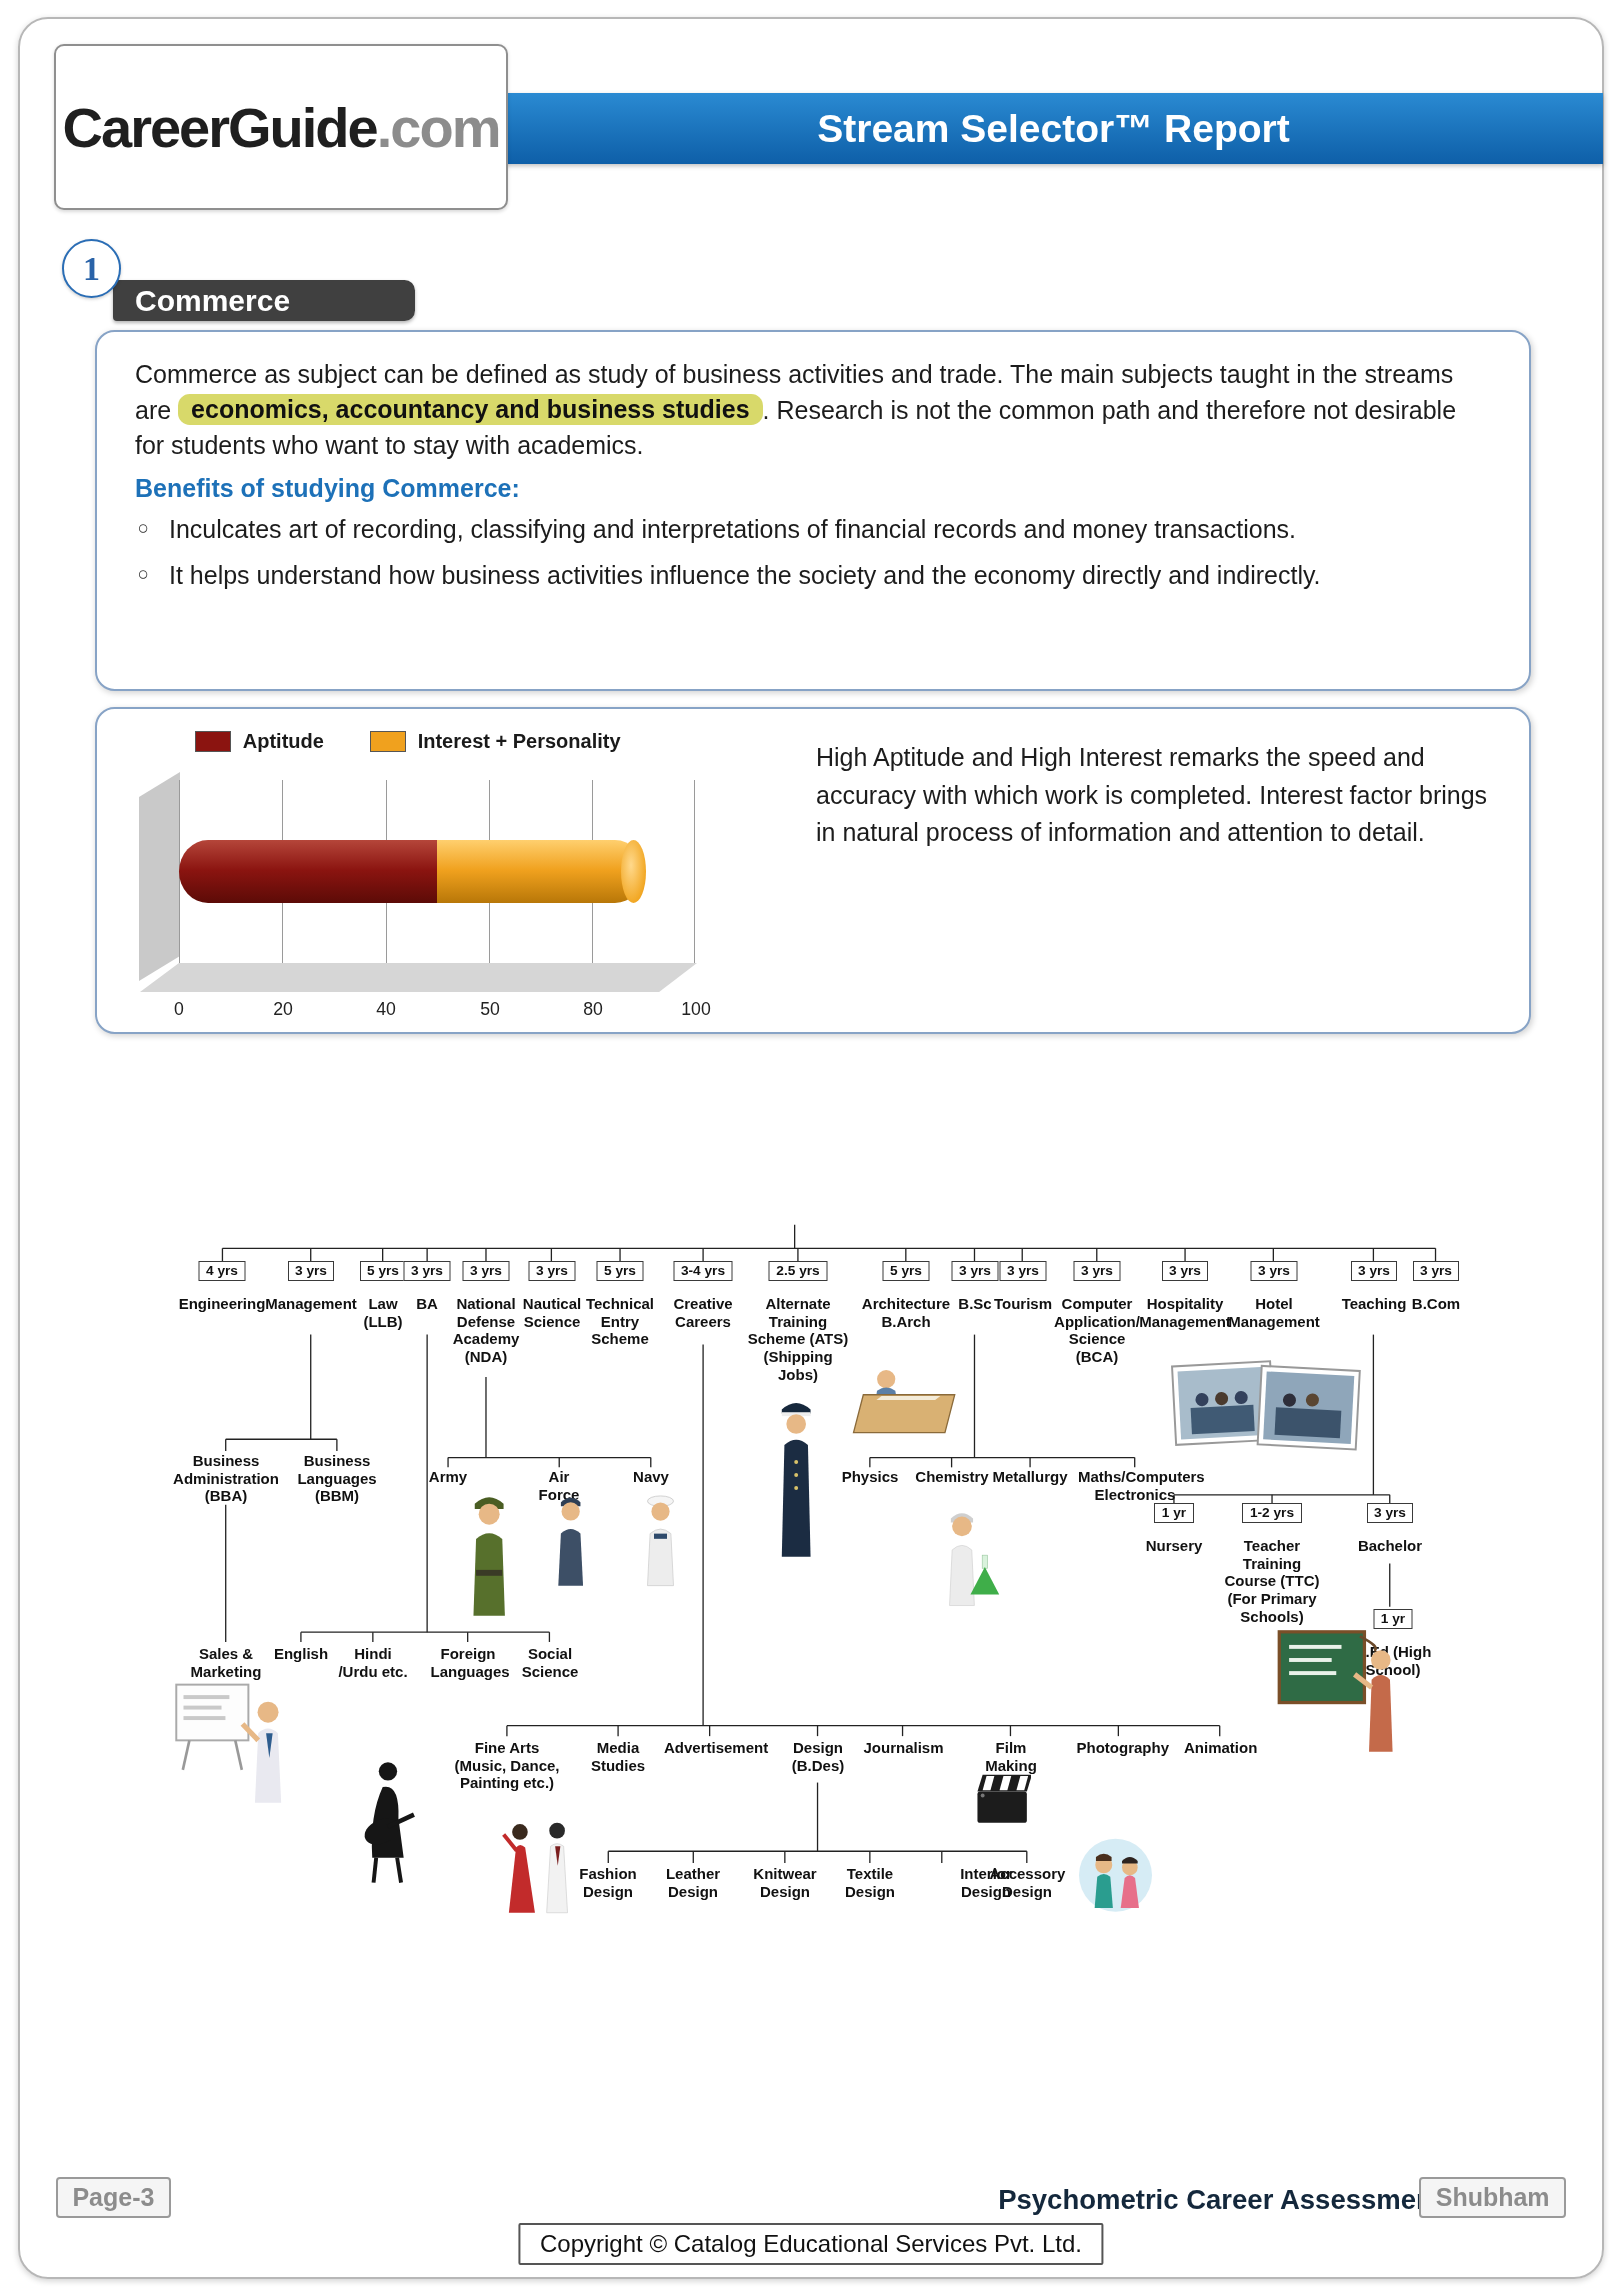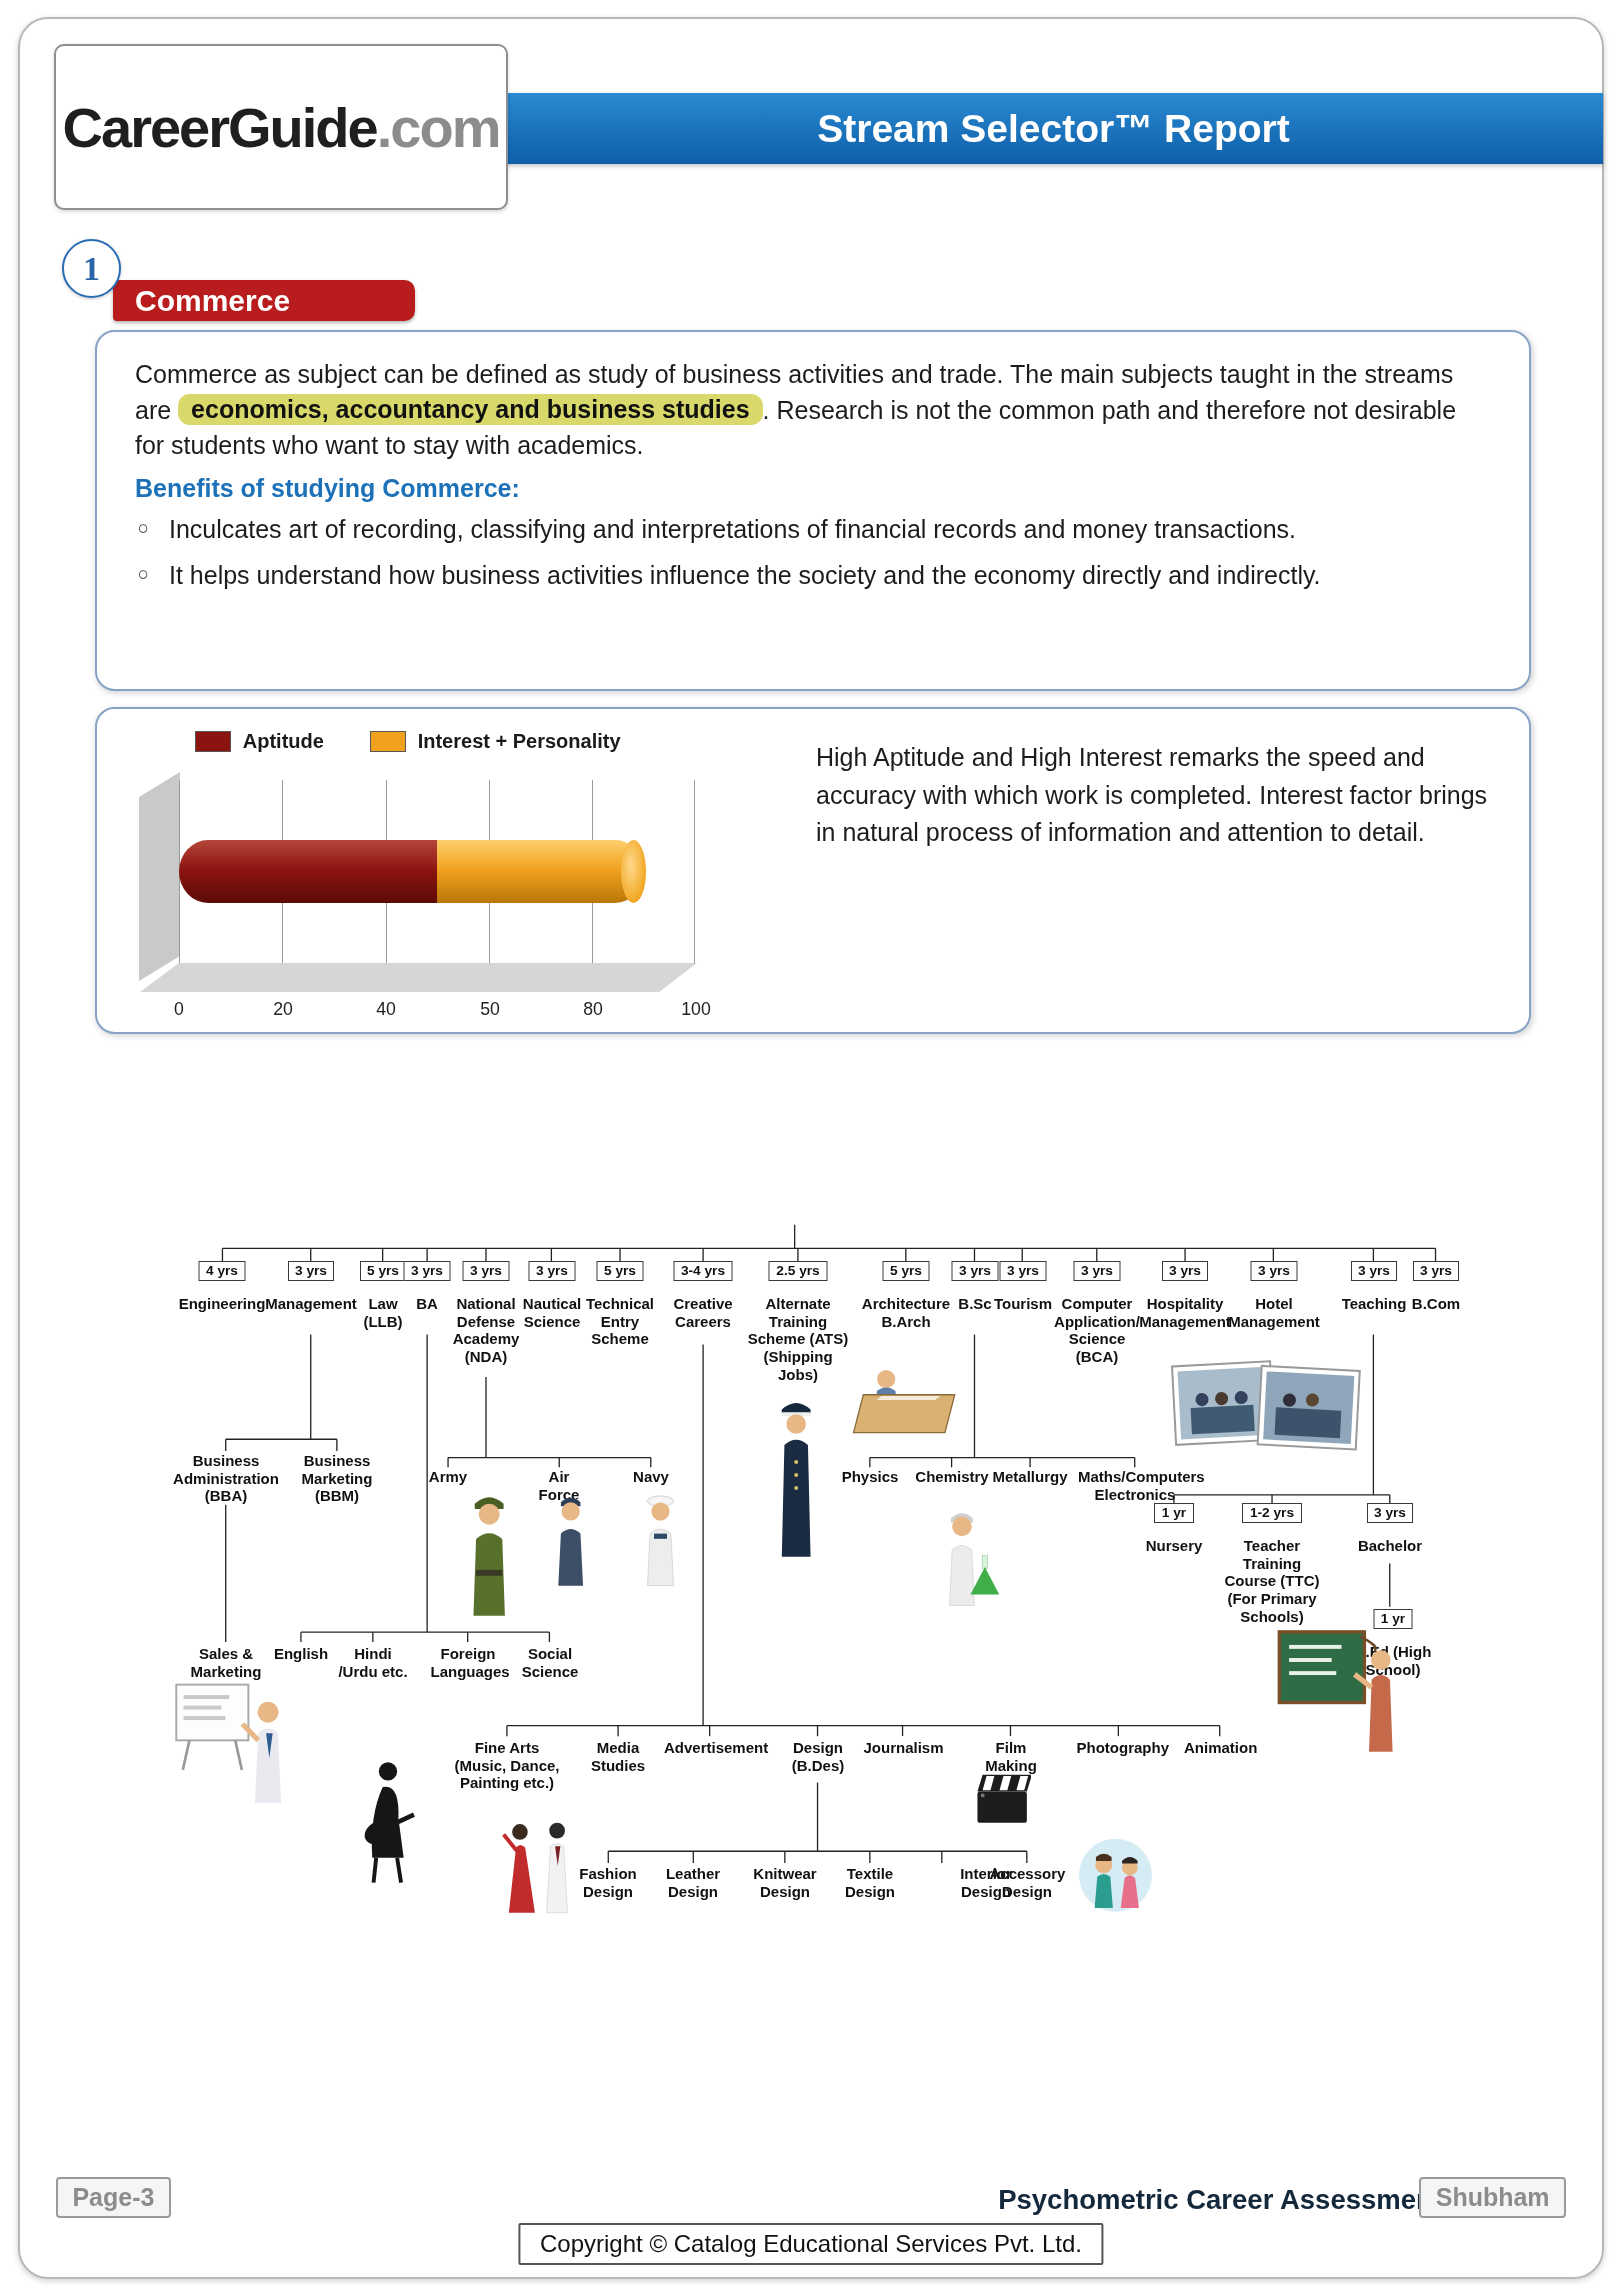--- a/index.html
+++ b/index.html
@@ -19,21 +19,21 @@
   .title-bar{position:absolute;left:504px;top:93px;width:1099px;height:71px;
     background:linear-gradient(180deg,#2a8ad2,#0e5fa8);display:flex;align-items:center;justify-content:center;
     box-shadow:0 2px 4.6px rgba(0,0,0,.25);z-index:2;}
   .title-bar span{color:#fff;font-size:39px;font-weight:700;}
 
   
   .num-badge{position:absolute;left:62px;top:239px;width:55px;height:55px;border-radius:50%;
     background:#fff;border:2.6px solid #2a6db5;display:flex;align-items:center;justify-content:center;
     z-index:5;box-shadow:0 1.3px 3.3px rgba(0,0,0,.2);}
   .num-badge span{font-family:"Liberation Serif",serif;font-size:34px;color:#2a63a8;font-weight:600;}
-  .commerce-bar{position:absolute;left:113px;top:280px;width:302px;height:41px;background:#b91c1c;
+  .commerce-bar{position:absolute;left:113px;top:280px;width:302px;height:41px;background:#404040;
     border-radius:3.9px 10.5px 10.5px 3.9px;display:flex;align-items:center;z-index:4;
     box-shadow:0 2px 3.9px rgba(0,0,0,.3);}
   .commerce-bar span{color:#fff;font-size:30px;font-weight:700;padding-left:22px;}
 
   
   .card{position:absolute;background:#fff;border:2px solid #87a3c6;border-radius:19.6px;
     box-shadow:1.3px 2px 5.9px rgba(0,0,0,.18);}
   .intro-card{left:95px;top:330px;width:1436px;min-height:361px;padding:25px 38px 19.6px 38px;box-sizing:border-box;}
   .intro-text{font-size:25px;line-height:1.42;margin:0 0 10.5px 0;}
   .hl-pill{background:#d8d96a;border-radius:11.8px;padding:1.3px 13px;font-weight:700;color:#111;text-align:right;}
@@ -298,21 +298,21 @@
   <div class="fc-col" style="left:1266px;top:123px;width:72px">
       <span class="fc-dur">3 yrs</span>
       <span class="fc-label">Teaching</span>
     </div>
   <div class="fc-col" style="left:1328px;top:123px;width:56px">
       <span class="fc-dur">3 yrs</span>
       <span class="fc-label">B.Com</span>
     </div>
 
   <div class="fc-node" style="left:118px;top:314px;width:108px">Business Administration (BBA)</div>
-  <div class="fc-node" style="left:229px;top:314px;width:108px">Business Marketing (BBM)</div>
+  <div class="fc-node" style="left:229px;top:314px;width:108px">Business Languages (BBM)</div>
 
   <div class="fc-node" style="left:340px;top:330px;width:59px">Army</div>
   <div class="fc-node" style="left:451px;top:330px;width:59px">Air Force</div>
   <div class="fc-node" style="left:543px;top:330px;width:59px">Navy</div>
 
   <div class="fc-node" style="left:762px;top:330px;width:65px">Physics</div>
   <div class="fc-node" style="left:844px;top:330px;width:75px">Chemistry</div>
   <div class="fc-node" style="left:922px;top:330px;width:75px">Metallurgy</div>
   <div class="fc-node" style="left:1027px;top:330px;width:114px">Maths/Computers Electronics</div>
 

